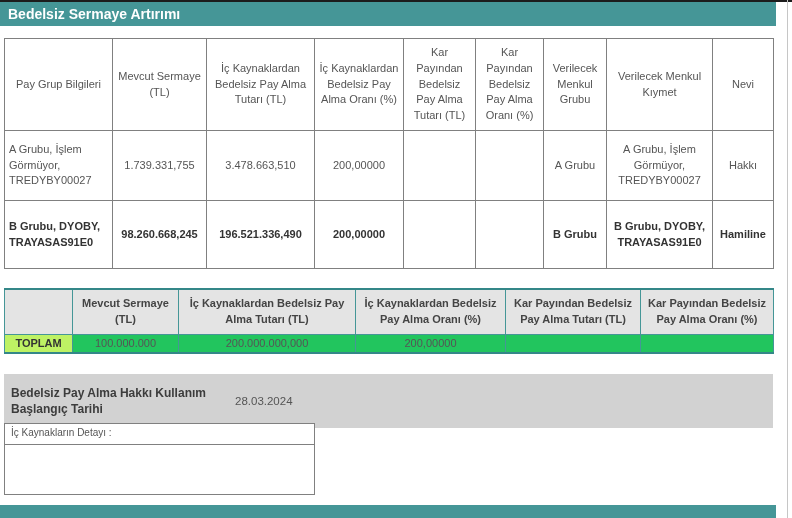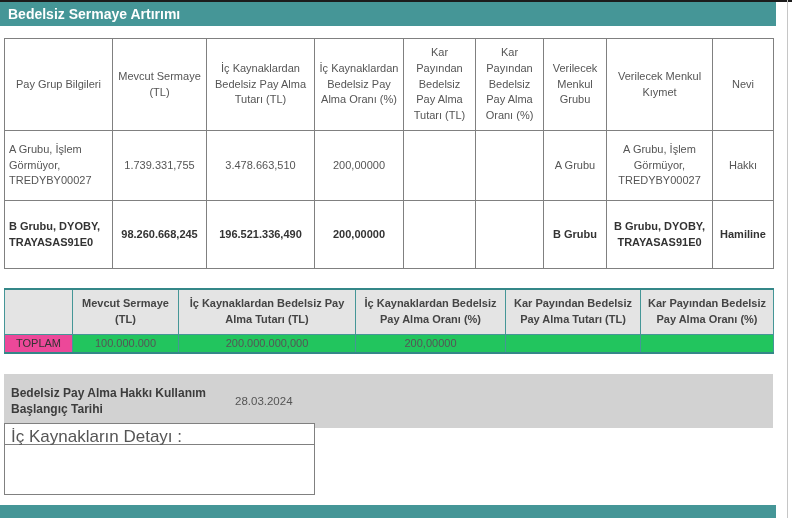--- a/index.html
+++ b/index.html
@@ -27,32 +27,32 @@
   table.main tr.bold-row td { font-weight: bold; color: #333333; }
 
   
   table.total { position: absolute; top: 288px; left: 4px; width: 769px;
     border-collapse: collapse; table-layout: fixed; font-size: 11px; color: #555555; }
   table.total th, table.total td { border: 1px solid #459697; padding: 1px 4px;
     text-align: center; vertical-align: middle; line-height: 1.4; }
   table.total th { background: #e4e4e4; font-weight: bold; color: #444444;
     border-top: 2px solid #348788; height: 45px; }
   table.total td { height: 17px; border-bottom: 2px solid #348788; background: #22c55e; }
-  table.total td.total-label { background: #ec4899; font-weight: normal; color: #333333; }
+  table.total td.total-label { background: #bef264; font-weight: bold; color: #333333; }
 
   
   .date-row { position: absolute; top: 374px; left: 4px; width: 769px; height: 54px;
     background: #d2d2d2; display: flex; align-items: center; }
   .date-label { width: 231px; padding-left: 7px; font-weight: bold; font-size: 12px;
     color: #3c3c3c; line-height: 1.35; }
   .date-value { font-size: 11.5px; color: #555555; }
 
   
   .detail-box { position: absolute; top: 423px; left: 4px; width: 311px; height: 72px;
-    border: 1px solid #808080; background: #ffffff; font-size: 17px; color: #555555; }
+    border: 1px solid #808080; background: #ffffff; font-size: 10px; color: #555555; }
   .detail-title { border-bottom: 1px solid #808080; padding: 3px 6px; height: 21px; }
   .detail-item { display: flex; align-items: center; justify-content: space-between;
     padding: 4px 6px; height: 49px; }
   .detail-item-label { width: 186px; line-height: 1.5; }
   .detail-item-value { padding-right: 2px; }
 
   .bottom-bar { position: absolute; top: 505px; left: 0; width: 776px; height: 13px; background: #459697; }
 </style>
 </head>
 <body>

